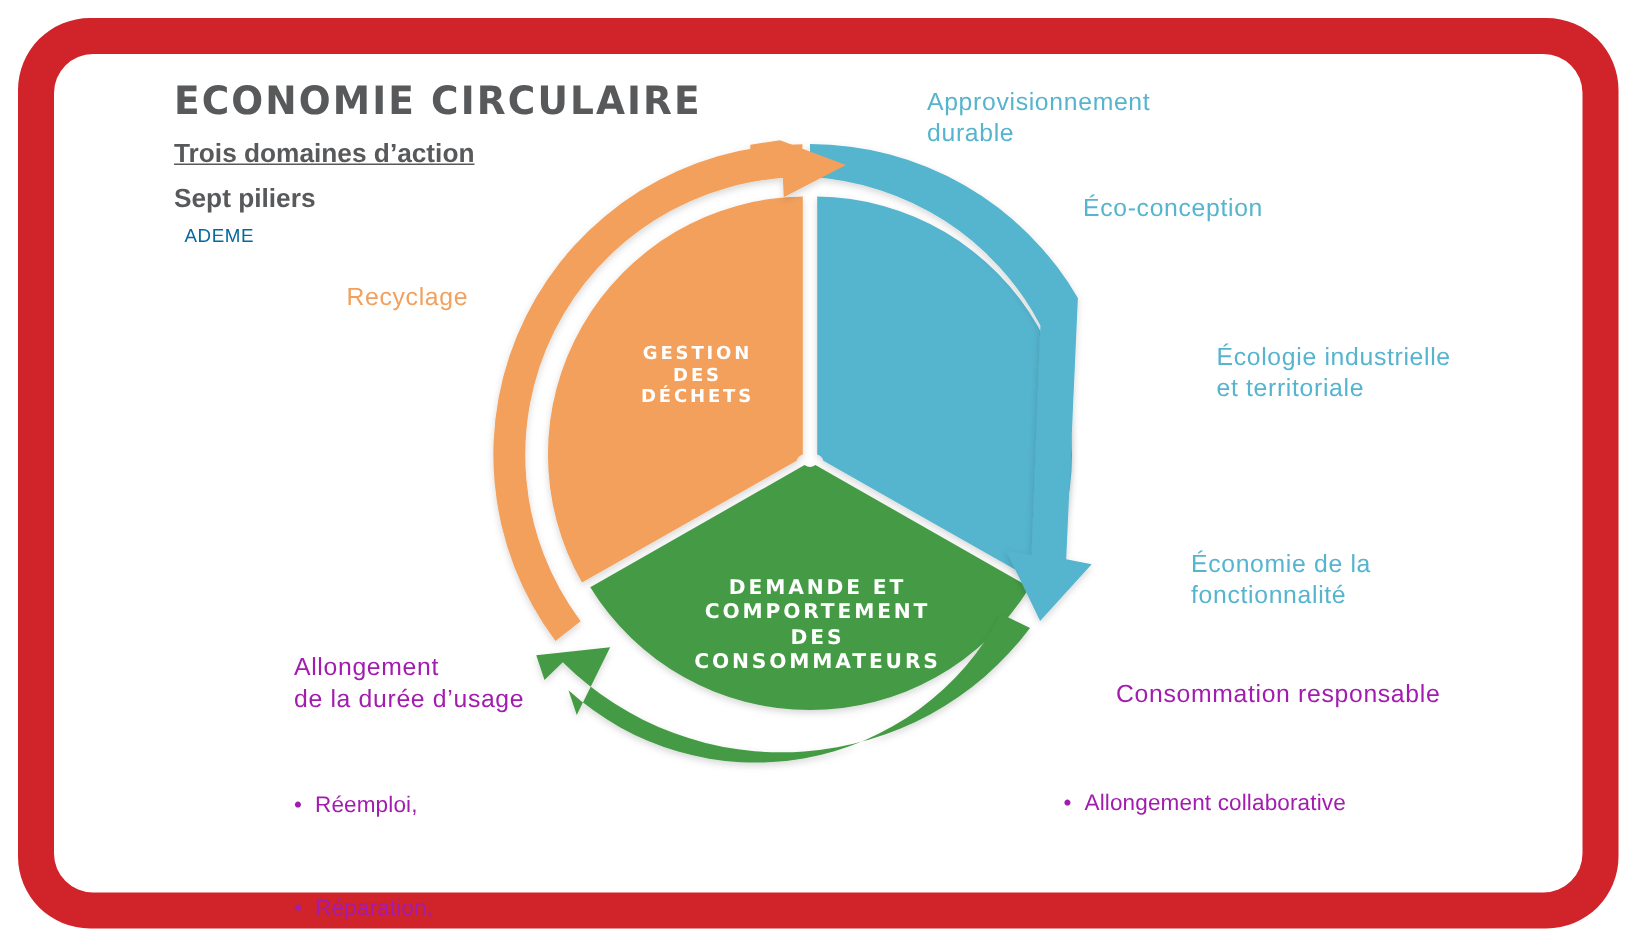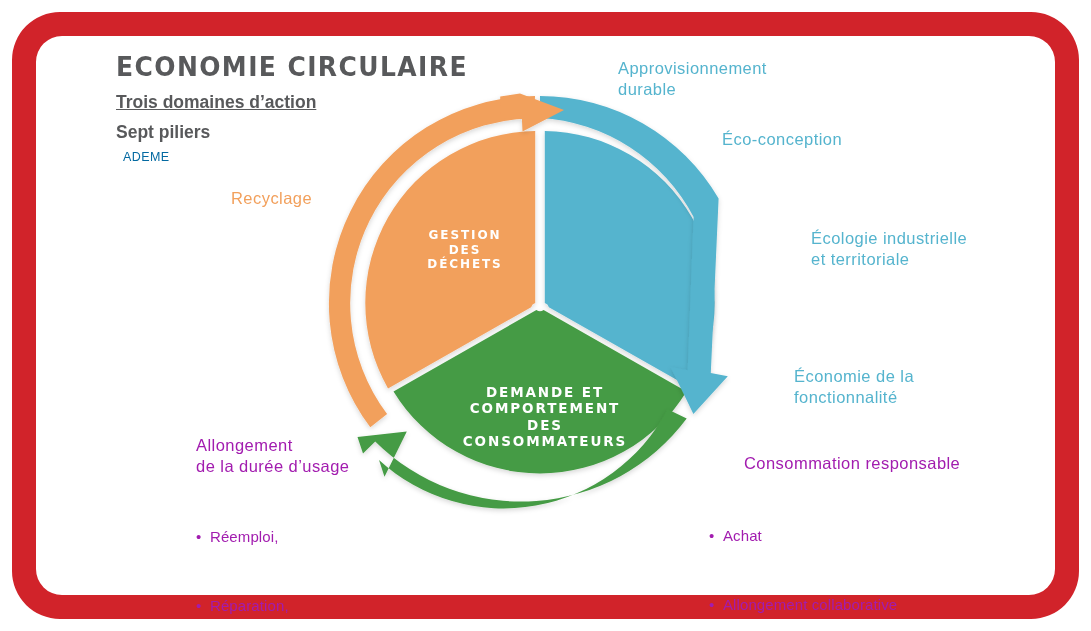--- a/index.html
+++ b/index.html
@@ -172,21 +172,20 @@
   <div class="txt pillar blue" id="lbl-eco" style="white-space:pre-line">Éco-conception</div>
 
   <div class="txt pillar blue" id="lbl-ecologie" style="white-space:pre-line">Écologie industrielle
 et territoriale</div>
 
   <div class="txt pillar blue" id="lbl-fonction" style="white-space:pre-line">Économie de la
 fonctionnalité</div>
 
   <div class="txt pillar green" id="lbl-conso" style="white-space:pre-line">Consommation responsable</div>
   <div class="txt bullets green" id="bul-conso">
-    <span class="b">Achat</span>
     <span class="b">Allongement collaborative</span>
     
   </div>
 
   <div class="txt pillar green" id="lbl-allong" style="white-space:pre-line">Allongement
 de la durée d’usage</div>
   <div class="txt bullets green" id="bul-allong">
     <span class="b">Réemploi,</span>
     <span class="b">Réparation,</span>
     

